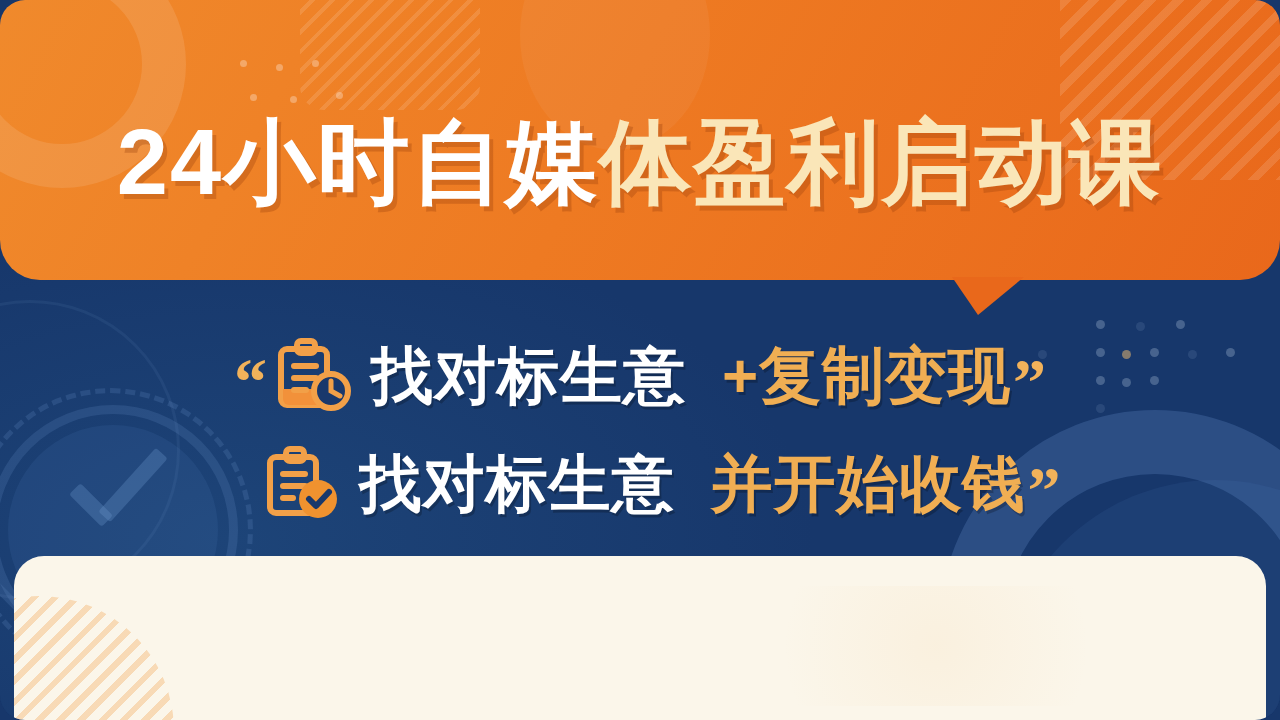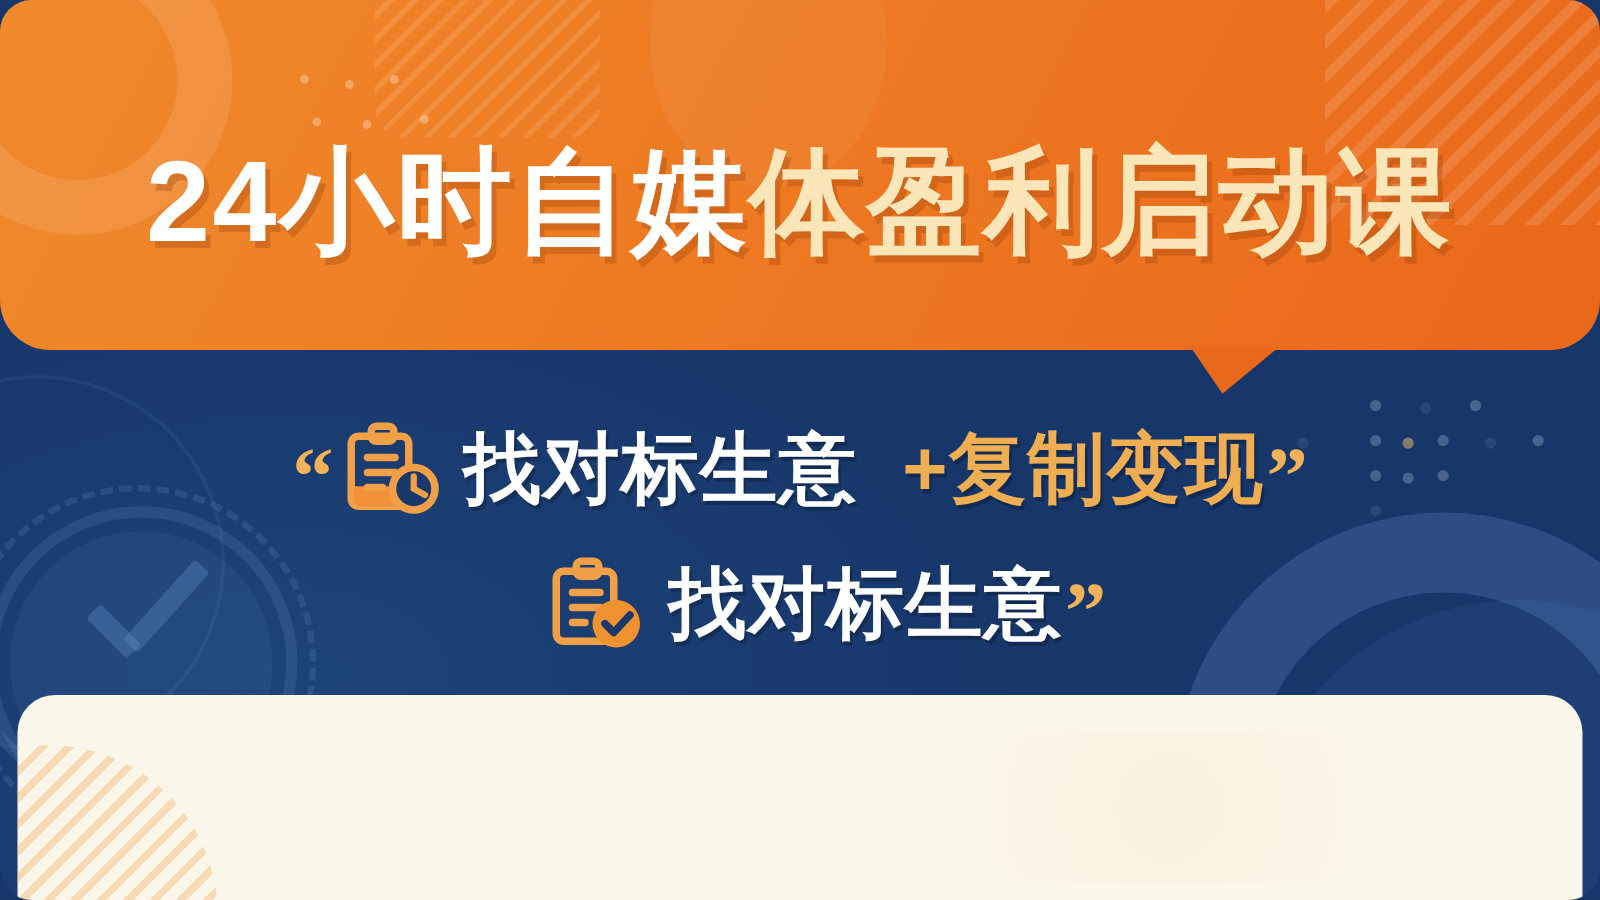--- a/index.html
+++ b/index.html
@@ -173,20 +173,21 @@
           <path d="M14 12 h34 a6 6 0 0 1 6 6 v44 a6 6 0 0 1 -6 6 h-34 a6 6 0 0 1 -6 -6 v-44 a6 6 0 0 1 6 -6 z" fill="none" stroke="#F2A048" stroke-width="6"></path>
           <rect x="24" y="4" width="18" height="12" rx="4" fill="none" stroke="#F2A048" stroke-width="6"></rect>
           <rect x="18" y="26" width="28" height="6" rx="3" fill="#F2A048"></rect>
           <rect x="18" y="38" width="28" height="6" rx="3" fill="#F2A048"></rect>
           <rect x="18" y="50" width="16" height="6" rx="3" fill="#F2A048"></rect>
           <circle cx="56" cy="54" r="19" fill="#F0922F"></circle>
           <path d="M47 54 l7 7 l13 -14" fill="none" stroke="#19386C" stroke-width="6" stroke-linecap="round" stroke-linejoin="round"></path>
         </svg>
       </span>
       <span class="txt w">找对标生意</span>
+        <span class="txt g">并开始收钱</span>
       <span class="quote q-close">”</span>
     </div>
 
   </div>
 
   <div class="card">
     <div class="card-faint"></div>
     <div class="card-stripe"></div>
   </div>
 

